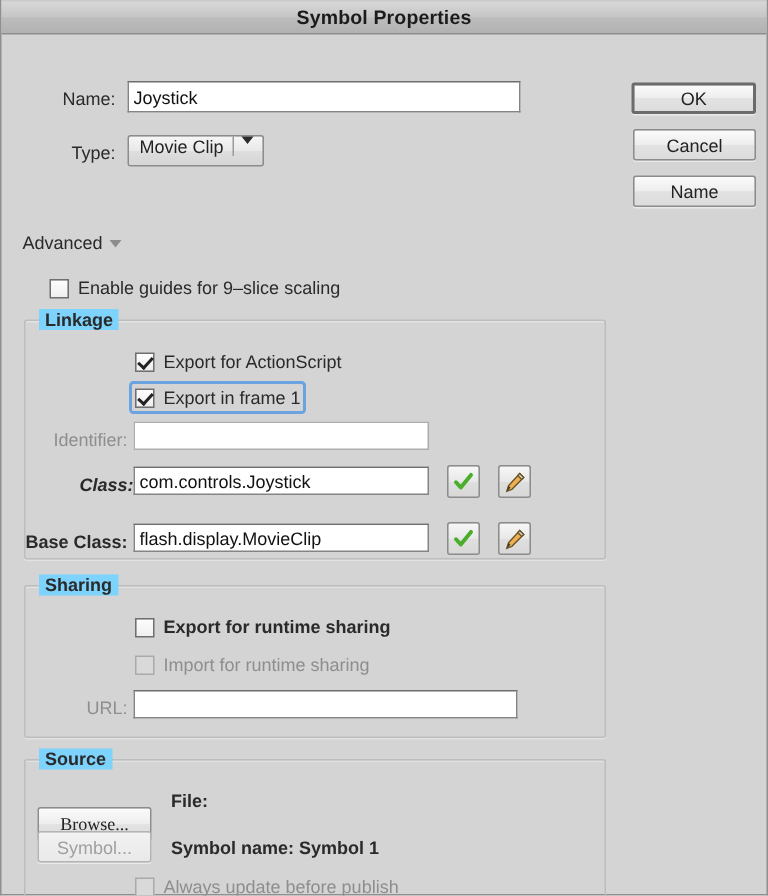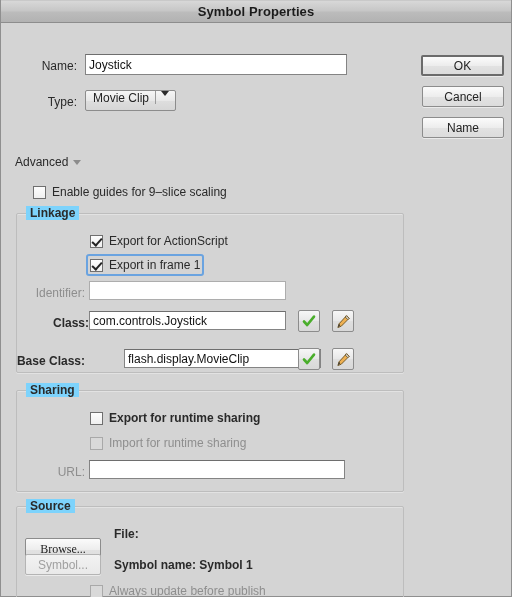--- a/index.html
+++ b/index.html
@@ -234,37 +234,37 @@
         <span class="cbrow">
           <span class="cbox checked"></span>
           <span class="lbl">Export in frame 1</span>
         </span>
       </span>
     </div>
 
     <div class="abs lbl right dim" style="left:0px; top:263px; width:84px;">Identifier:</div>
     <input class="abs field disabled" type="text" style="left: 88px; top: 258px; width: 197px; height: 19px;" disabled="" value="">
 
-    <div class="abs lbl right bold" style="left:4px; top:293px; width:84px;">Class:</div>
+    <div class="abs lbl right bold" style="left:4px; top:293px; width:84px;font-style:italic;">Class:</div>
     <input class="abs field" type="text" style="left: 88px; top: 288px; width: 197px; height: 19px;" value="com.controls.Joystick">
     <div class="abs iconbtn" style="left:297px; top:287px;">
       <svg width="14" height="14" viewBox="0 0 14 14">
         <path d="M2 7.5 L5.2 11 L12 2.6" fill="none" stroke="#4aae2b" stroke-width="2.6" stroke-linecap="round" stroke-linejoin="round"></path>
       </svg>
     </div>
     <div class="abs iconbtn" style="left:331px; top:287px;">
       <svg width="15" height="15" viewBox="0 0 16 16">
         <path d="M11.2 1.8 L14 4.6 L5.6 13 L2 14.4 L3.2 10.5 Z" fill="#eeb052" stroke="#6d5525" stroke-width="1"></path>
         <path d="M11.2 1.8 L14 4.6 L12.6 6 L9.8 3.2 Z" fill="#d9d9d9" stroke="#6d5525" stroke-width="1"></path>
         <path d="M2 14.4 L3.2 10.5 L4.6 11.9 Z" fill="#3a3a3a"></path>
       </svg>
     </div>
 
     <div class="abs lbl right bold" style="left:0px; top:331px; width:84px;">Base Class:</div>
-    <input class="abs field" type="text" style="left: 88px; top: 326px; width: 197px; height: 19px; margin-left: 35px;" value="flash.display.MovieClip">
+    <input class="abs field" type="text" style="left: 88px; top: 326px; width: 197px; height: 19px;" value="flash.display.MovieClip">
     <div class="abs iconbtn" style="left:297px; top:325px;">
       <svg width="14" height="14" viewBox="0 0 14 14">
         <path d="M2 7.5 L5.2 11 L12 2.6" fill="none" stroke="#4aae2b" stroke-width="2.6" stroke-linecap="round" stroke-linejoin="round"></path>
       </svg>
     </div>
     <div class="abs iconbtn" style="left:331px; top:325px;">
       <svg width="15" height="15" viewBox="0 0 16 16">
         <path d="M11.2 1.8 L14 4.6 L5.6 13 L2 14.4 L3.2 10.5 Z" fill="#eeb052" stroke="#6d5525" stroke-width="1"></path>
         <path d="M11.2 1.8 L14 4.6 L12.6 6 L9.8 3.2 Z" fill="#d9d9d9" stroke="#6d5525" stroke-width="1"></path>
         <path d="M2 14.4 L3.2 10.5 L4.6 11.9 Z" fill="#3a3a3a"></path>

